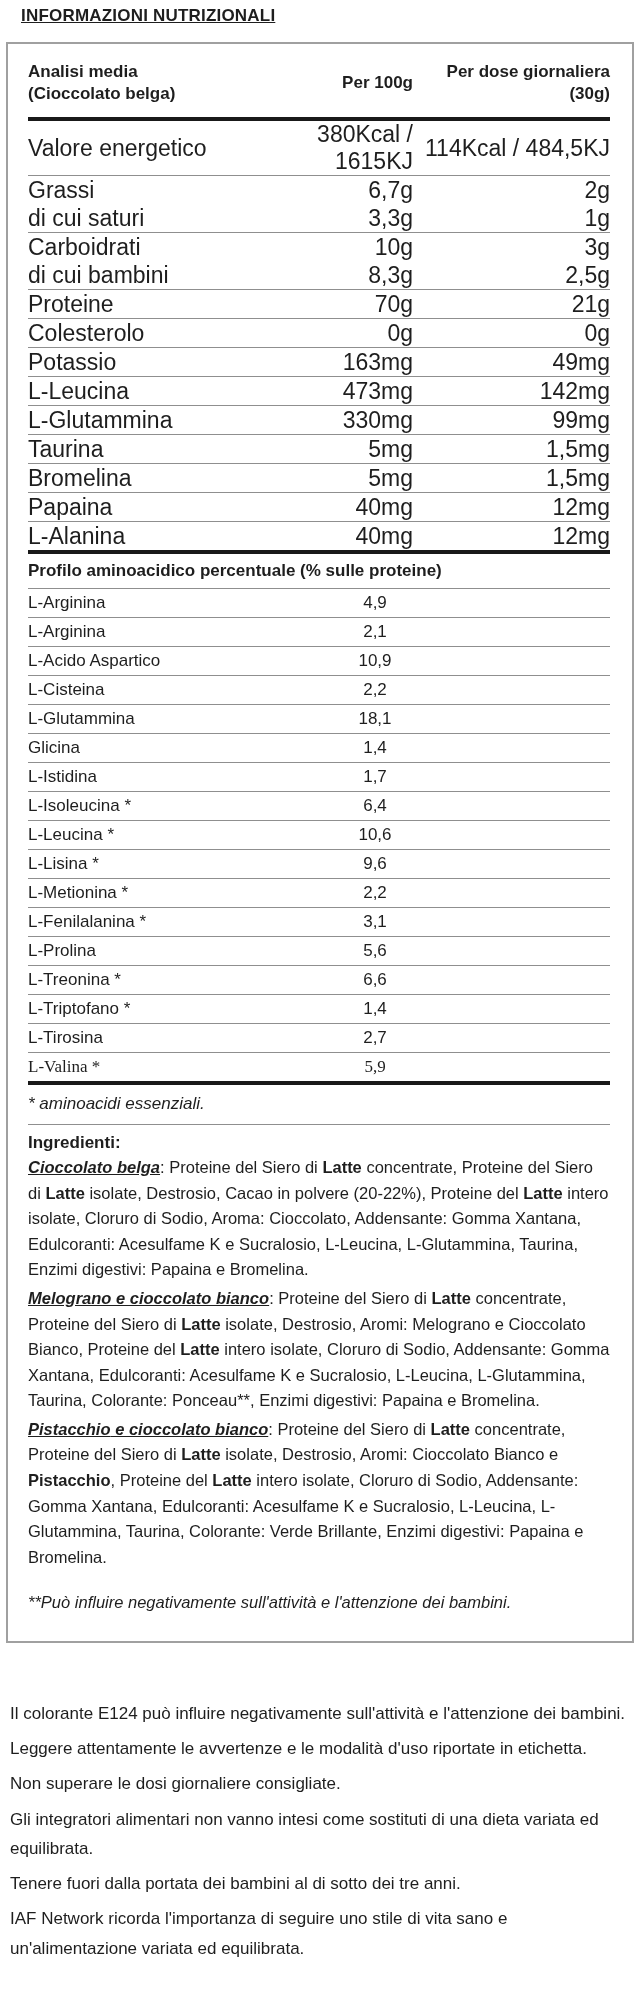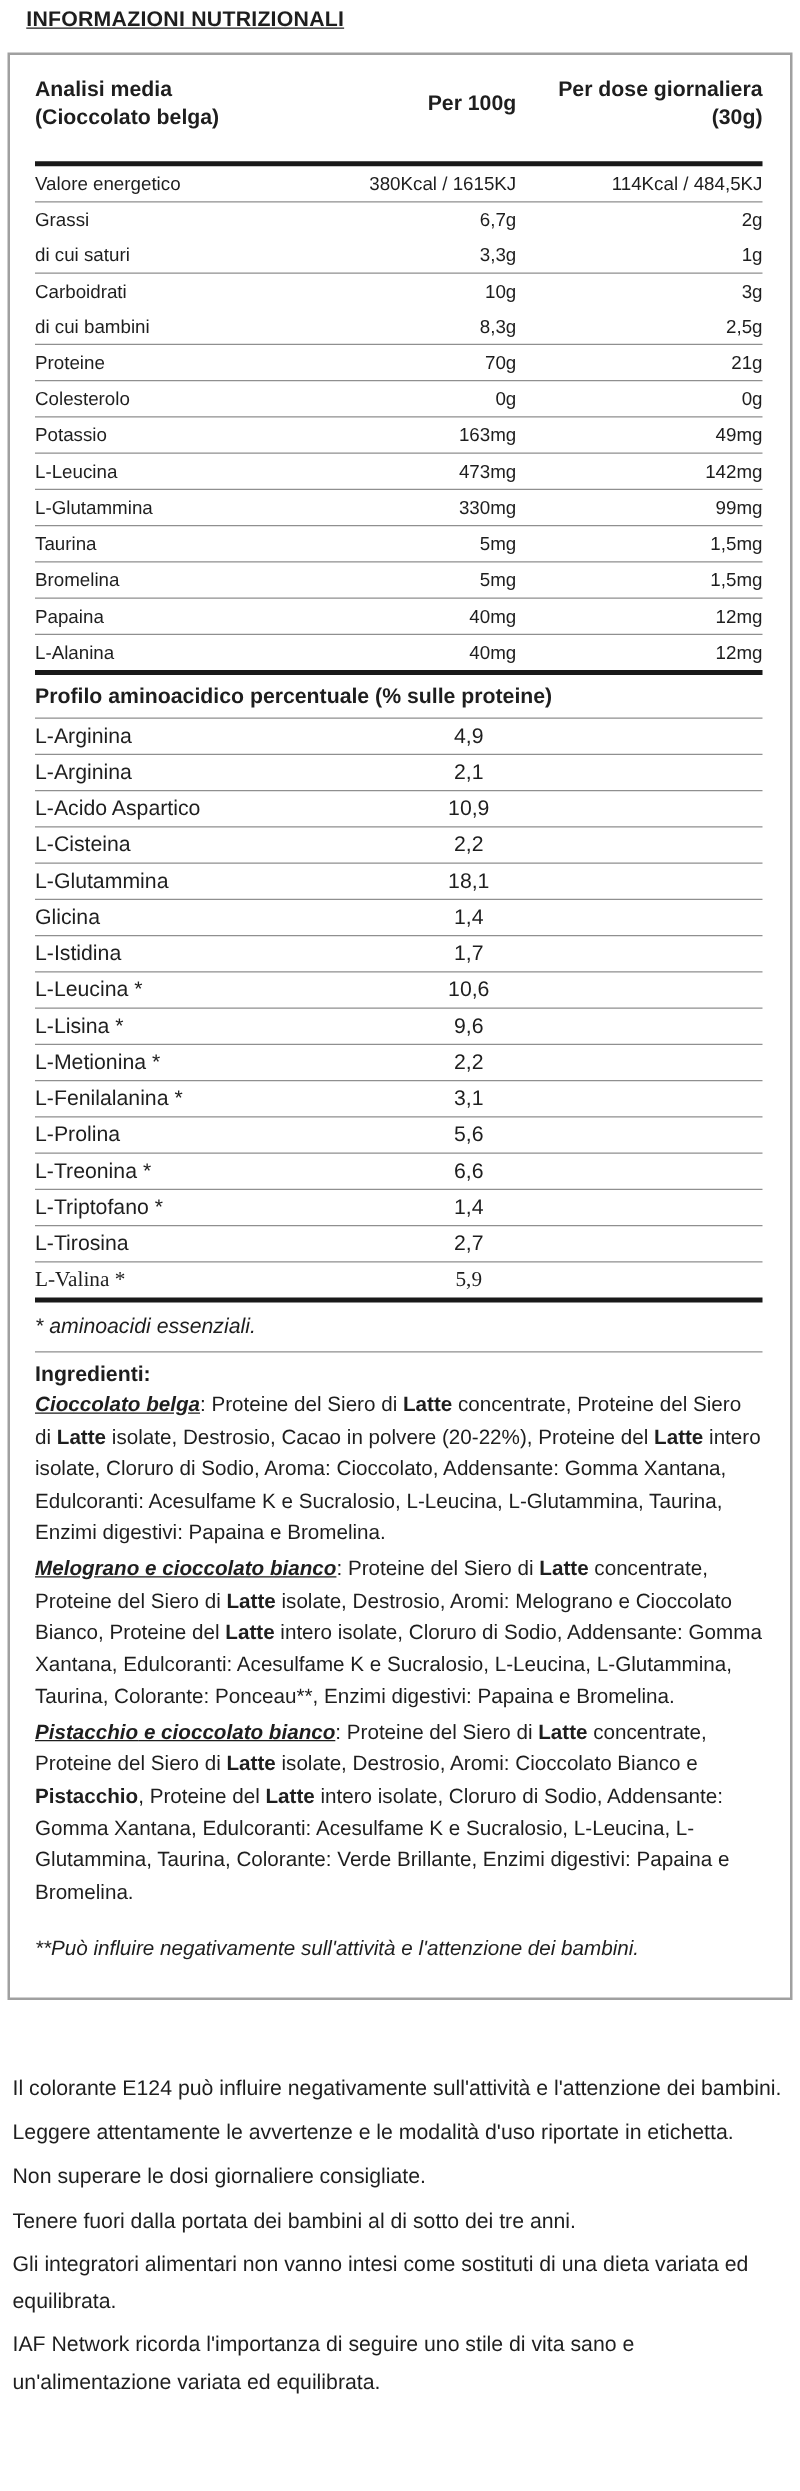--- a/index.html
+++ b/index.html
@@ -20,21 +20,21 @@
 
   .nutri-box {
     margin: 16px 6px 0 6px;
     border: 2px solid #a0a0a0;
     padding: 0 22px 0 20px;
   }
 
   .tbl-header {
     display: flex;
     align-items: stretch;
-    padding: 17px 0 24px 0;
+    padding: 17px 0 12px 0;
     font-weight: 700;
     font-size: 17px;
     line-height: 1.3;
   }
   .th-c1 { flex: 1; }
   .th-c2 {
     width: 160px;
     display: flex;
     align-items: center;
     justify-content: flex-end;
@@ -42,21 +42,21 @@
   .th-c3 { width: 197px; text-align: right; }
 
   .rule-thick { border-top: 4px solid #191919; }
 
   .t-group { border-bottom: 1px solid #8f8f8f; }
   #nutri-groups .t-group:last-child { border-bottom: none; }
   .t-row {
     display: flex;
     align-items: center;
     min-height: 28px;
-    font-size: 15px;
+    font-size: 23px;
     justify-content: flex-end;
   }
   .t-row .c1 { flex: 1; }
   .t-row .c2 { width: 160px; text-align: right; }
   .t-row .c3 { width: 197px; text-align: right; }
 
   .amino-heading {
     font-weight: 700;
     font-size: 17px;
     min-height: 34px;
@@ -245,20 +245,24 @@
   </div>
         <div class="a-row">
     <div class="c1">Glicina</div>
     <div class="a-val">1,4</div>
   </div>
         <div class="a-row">
     <div class="c1">L-Istidina</div>
     <div class="a-val">1,7</div>
   </div>
         <div class="a-row">
+    <div class="c1">L-Isoleucina *</div>
+    <div class="a-val">6,4</div>
+  </div>
+        <div class="a-row">
     <div class="c1">L-Leucina *</div>
     <div class="a-val">10,6</div>
   </div>
         <div class="a-row">
     <div class="c1">L-Lisina *</div>
     <div class="a-val">9,6</div>
   </div>
         <div class="a-row">
     <div class="c1">L-Metionina *</div>
     <div class="a-val">2,2</div>
@@ -302,18 +306,18 @@
         </div>
       <p class="ing-note">**Può influire negativamente sull'attività e l'attenzione dei bambini.</p>
     </div>
 
   </div>
 
   <div class="warnings" id="warnings">
       <p class="warning">Il colorante E124 può influire negativamente sull'attività e l'attenzione dei bambini.</p>
       <p class="warning">Leggere attentamente le avvertenze e le modalità d'uso riportate in etichetta.</p>
       <p class="warning">Non superare le dosi giornaliere consigliate.</p>
+      <p class="warning">Gli integratori alimentari non vanno intesi come sostituti di una dieta variata ed equilibrata.</p>
       <p class="warning">Tenere fuori dalla portata dei bambini al di sotto dei tre anni.</p>
-      <p class="warning">Gli integratori alimentari non vanno intesi come sostituti di una dieta variata ed equilibrata.</p>
       <p class="warning">IAF Network ricorda l'importanza di seguire uno stile di vita sano e un'alimentazione variata ed equilibrata.</p>
     </div>
 
 </div>
 
 </body></html>

